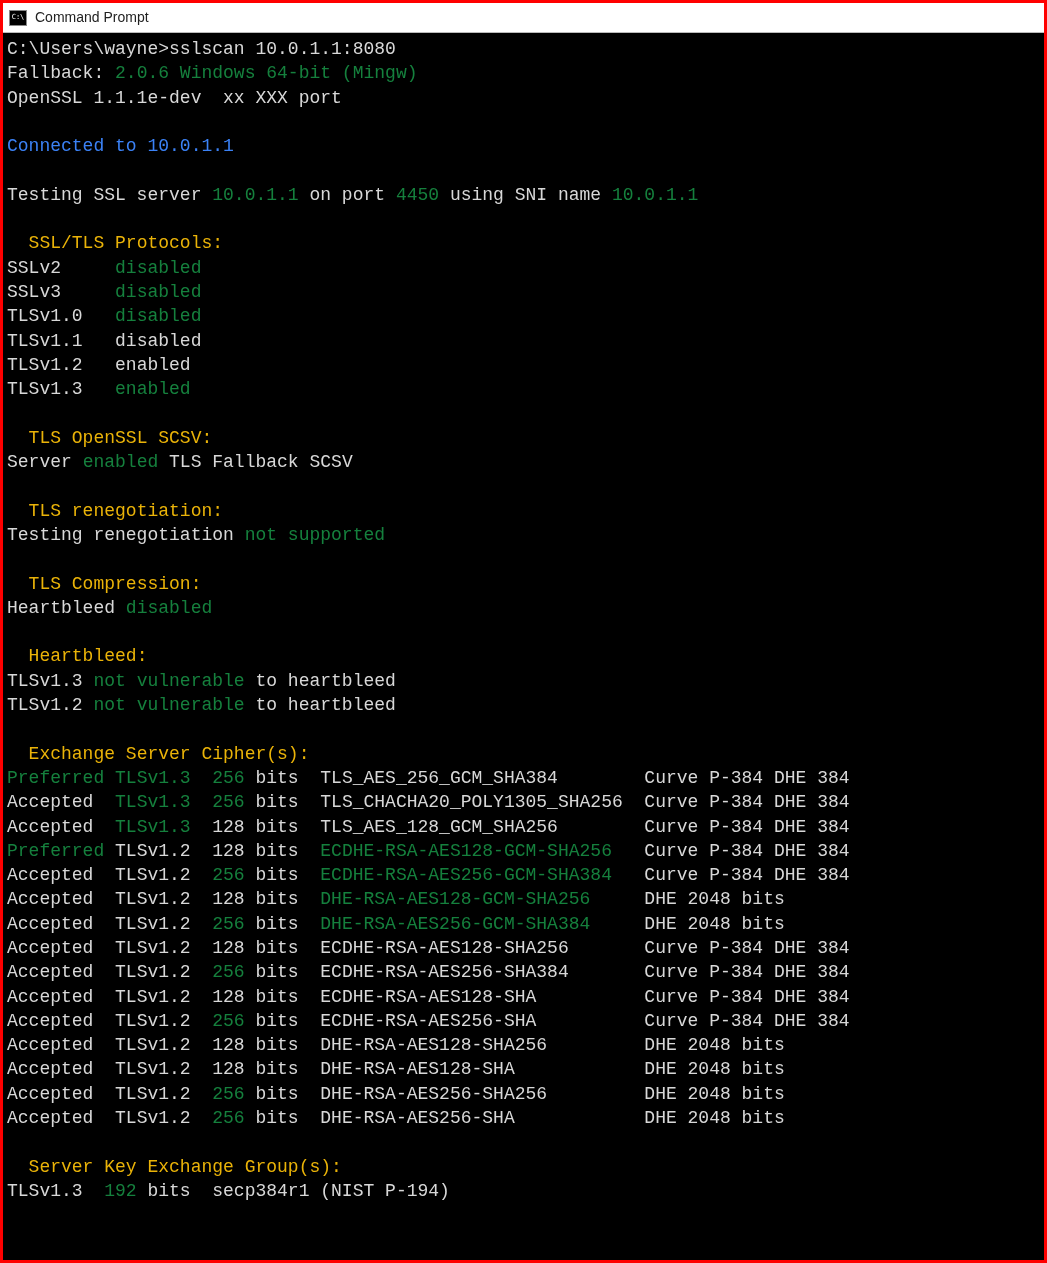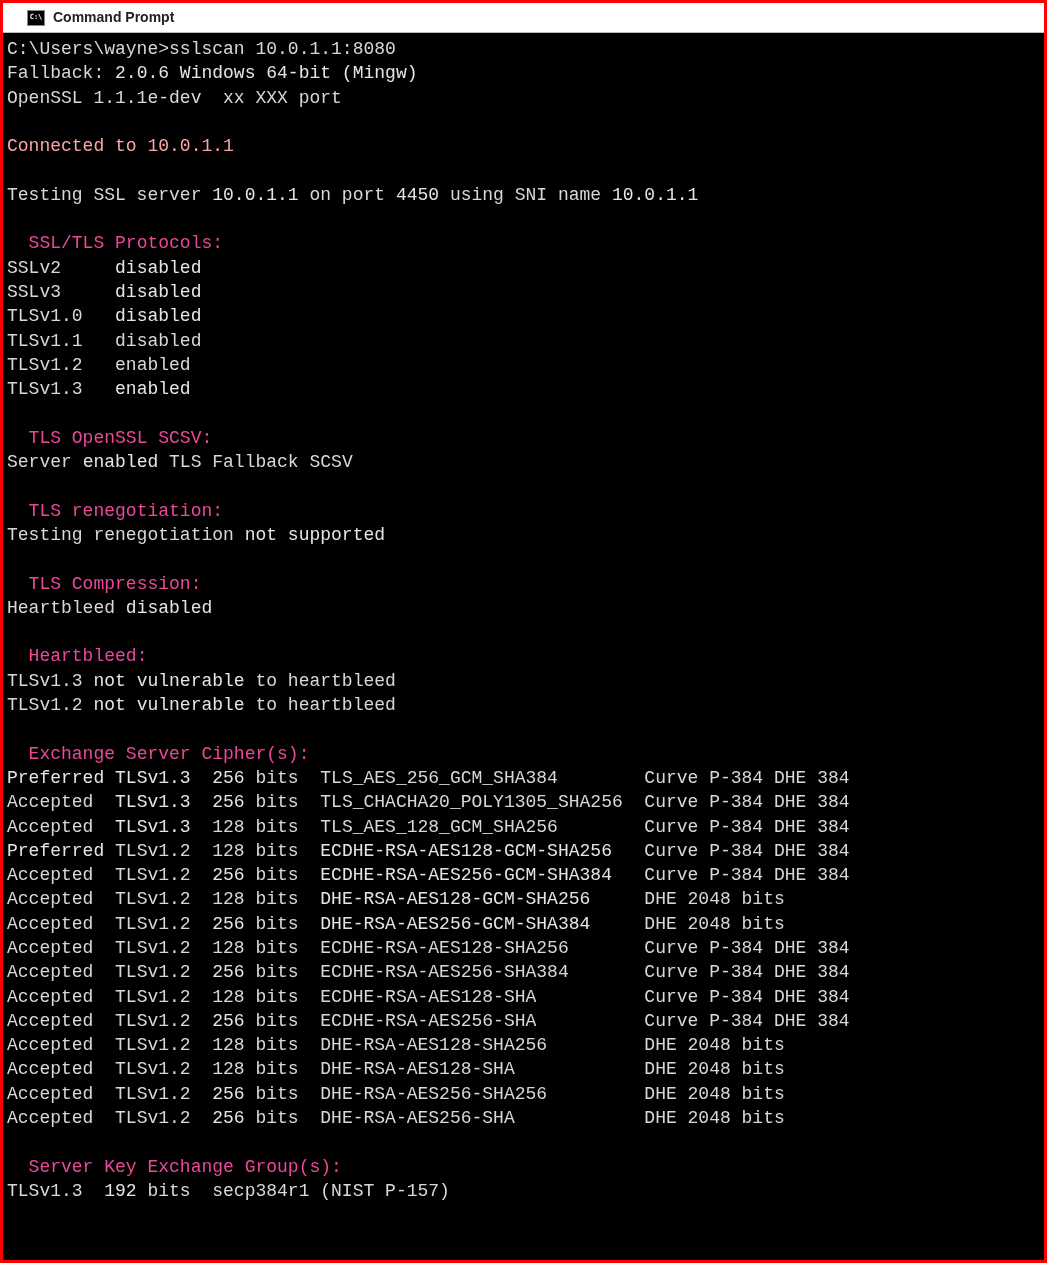--- a/index.html
+++ b/index.html
@@ -16,25 +16,24 @@
       background: #fff;
       display: flex;
       flex-direction: column;
     }
     .titlebar {
       height: 30px;
       background: #fff;
       border-bottom: 1px solid #bbb;
       display: flex;
       align-items: center;
-      padding: 0 24px;
+      padding: 0 6px;
       font-family: "Segoe UI", Arial, sans-serif;
       font-size: 14px;
       color: #222;
-      font-weight: bold;
     }
     .titlebar .icon {
       width: 18px;
       height: 16px;
       background: #000;
       border: 1px solid #888;
       margin-right: 8px;
       position: relative;
       display: flex;
       align-items: center;
@@ -48,23 +47,23 @@
     }
     .terminal {
       flex: 1;
       background: #000;
       color: #ccc;
       padding: 4px 6px 0 4px;
       overflow: hidden;
       white-space: pre;
     }
     .c-white { color: #d8d8d8; }
-    .c-green { color: #e5e5e5; }
-    .c-bgreen { color: #fca5a5; }
-    .c-cyan { color: #ec4899; }
+    .c-green { color: #15803d; }
+    .c-bgreen { color: #3b82f6; }
+    .c-cyan { color: #eab308; }
   </style>
 </head>
 <body>
 
 <div class="window">
   <div class="titlebar">
     <span class="icon"></span>
     <span>Command Prompt</span>
   </div>
   <div class="terminal" id="term"><span class="c-white">C:\Users\wayne&gt;</span><span class="c-white">sslscan 10.0.1.1:8080</span>
@@ -107,14 +106,14 @@
 <span class="c-white">Accepted  </span><span class="c-white">TLSv1.2  </span><span class="c-white">128</span><span class="c-white"> bits  </span><span class="c-white">ECDHE-RSA-AES128-SHA256       </span><span class="c-white">Curve P-384 DHE 384</span>
 <span class="c-white">Accepted  </span><span class="c-white">TLSv1.2  </span><span class="c-green">256</span><span class="c-white"> bits  </span><span class="c-white">ECDHE-RSA-AES256-SHA384       </span><span class="c-white">Curve P-384 DHE 384</span>
 <span class="c-white">Accepted  </span><span class="c-white">TLSv1.2  </span><span class="c-white">128</span><span class="c-white"> bits  </span><span class="c-white">ECDHE-RSA-AES128-SHA          </span><span class="c-white">Curve P-384 DHE 384</span>
 <span class="c-white">Accepted  </span><span class="c-white">TLSv1.2  </span><span class="c-green">256</span><span class="c-white"> bits  </span><span class="c-white">ECDHE-RSA-AES256-SHA          </span><span class="c-white">Curve P-384 DHE 384</span>
 <span class="c-white">Accepted  </span><span class="c-white">TLSv1.2  </span><span class="c-white">128</span><span class="c-white"> bits  </span><span class="c-white">DHE-RSA-AES128-SHA256         </span><span class="c-white">DHE 2048 bits</span>
 <span class="c-white">Accepted  </span><span class="c-white">TLSv1.2  </span><span class="c-white">128</span><span class="c-white"> bits  </span><span class="c-white">DHE-RSA-AES128-SHA            </span><span class="c-white">DHE 2048 bits</span>
 <span class="c-white">Accepted  </span><span class="c-white">TLSv1.2  </span><span class="c-green">256</span><span class="c-white"> bits  </span><span class="c-white">DHE-RSA-AES256-SHA256         </span><span class="c-white">DHE 2048 bits</span>
 <span class="c-white">Accepted  </span><span class="c-white">TLSv1.2  </span><span class="c-green">256</span><span class="c-white"> bits  </span><span class="c-white">DHE-RSA-AES256-SHA            </span><span class="c-white">DHE 2048 bits</span>
 
   <span class="c-cyan">Server Key Exchange Group(s):</span>
-<span class="c-white">TLSv1.3  </span><span class="c-green">192</span><span class="c-white"> bits  </span><span class="c-white">secp384r1 (NIST P-157)</span></div>
+<span class="c-white">TLSv1.3  </span><span class="c-green">192</span><span class="c-white"> bits  </span><span class="c-white">secp384r1 (NIST P-194)</span></div>
 </div>
 
 </body></html>

